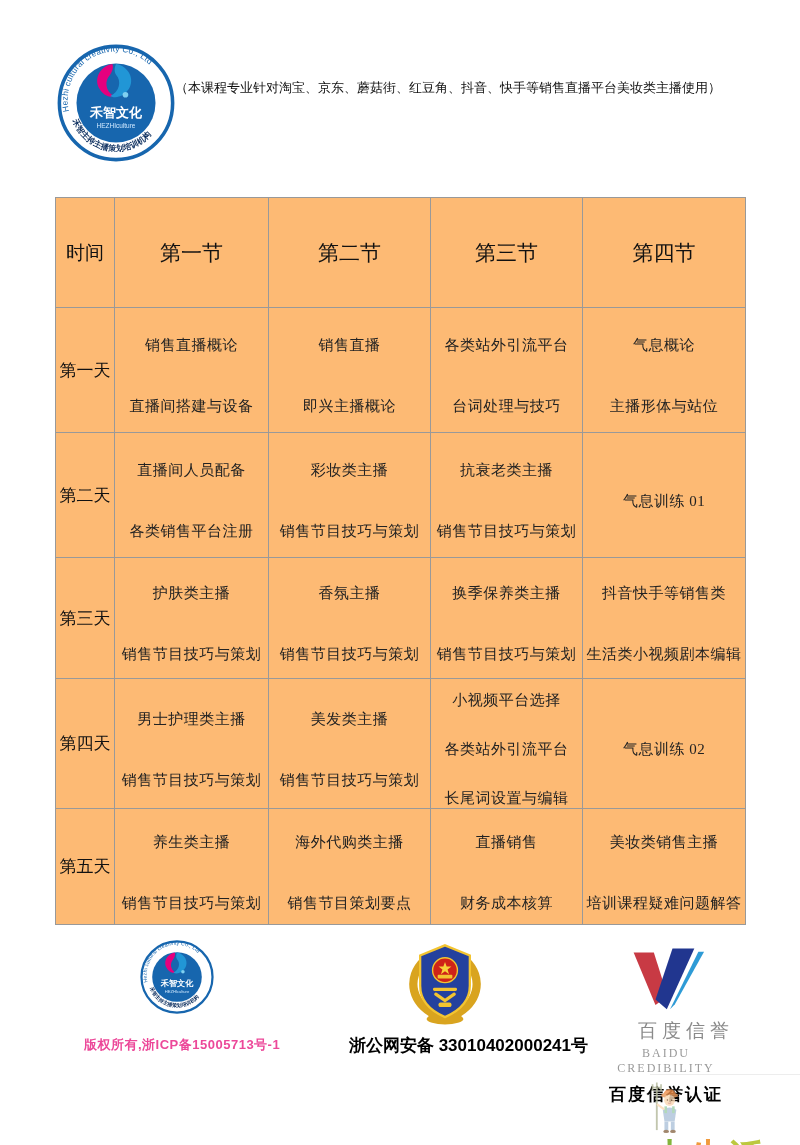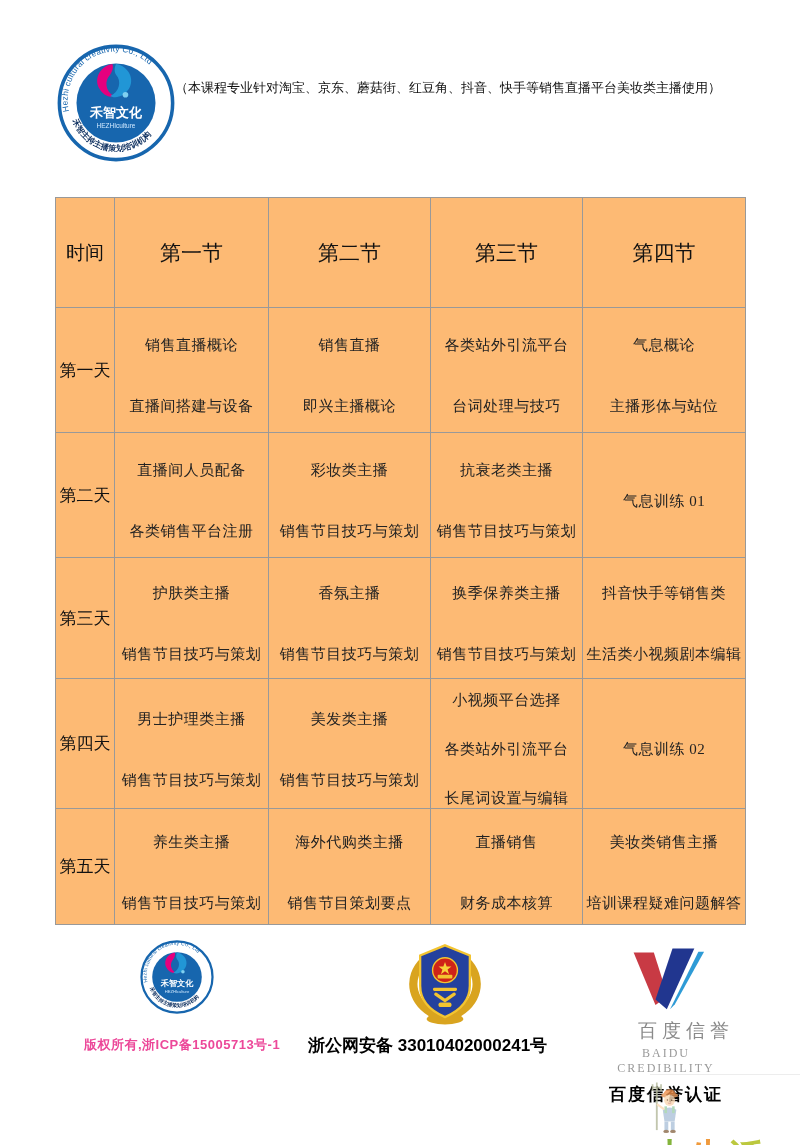--- a/index.html
+++ b/index.html
@@ -35,21 +35,21 @@
   .cell-lines{display:flex;flex-direction:column;justify-content:center;align-items:center;row-gap:30px;}
   .cell-lines.tight{row-gap:18px;}
   .cell-line{font-size:15px;color:#222;letter-spacing:0.5px;white-space:nowrap;margin-top:12px;}
   
   .copyright{
     position:absolute;left:84px;top:1036px;font-family:"Liberation Sans","DejaVu Sans",sans-serif;
     font-size:13px;font-weight:bold;color:#ec4899;letter-spacing:0.5px;
   }
   .badge-wrap{position:absolute;left:399px;top:937px;width:92px;height:94px;}
   .police-record{
-    position:absolute;left:308px;top:1034px;width:250px;text-align:left;
+    position:absolute;left:338px;top:1034px;width:250px;text-align:right;
     font-family:"Liberation Sans","DejaVu Sans",sans-serif;font-size:17px;font-weight:bold;color:#000;
   }
   .baidu-block{position:absolute;left:598px;top:946px;width:136px;text-align:center;}
   .baidu-v{width:82px;height:68px;display:block;margin:0 auto;}
   .baidu-cn{font-family:"Liberation Sans","DejaVu Sans",sans-serif;font-size:19px;color:#8a8a8a;letter-spacing:5px;margin-top:4px;text-align:right;}
   .baidu-en{font-family:Liberation Serif, serif;font-size:12px;color:#9a9a9a;letter-spacing:2px;margin-top:2px;}
   .baidu-cert{font-family:"Liberation Sans","DejaVu Sans",sans-serif;font-size:17px;font-weight:bold;color:#000;letter-spacing:2px;margin-top:7px;}
   
   .watermark{
     position:absolute;left:650px;top:1074px;width:150px;height:66px;

